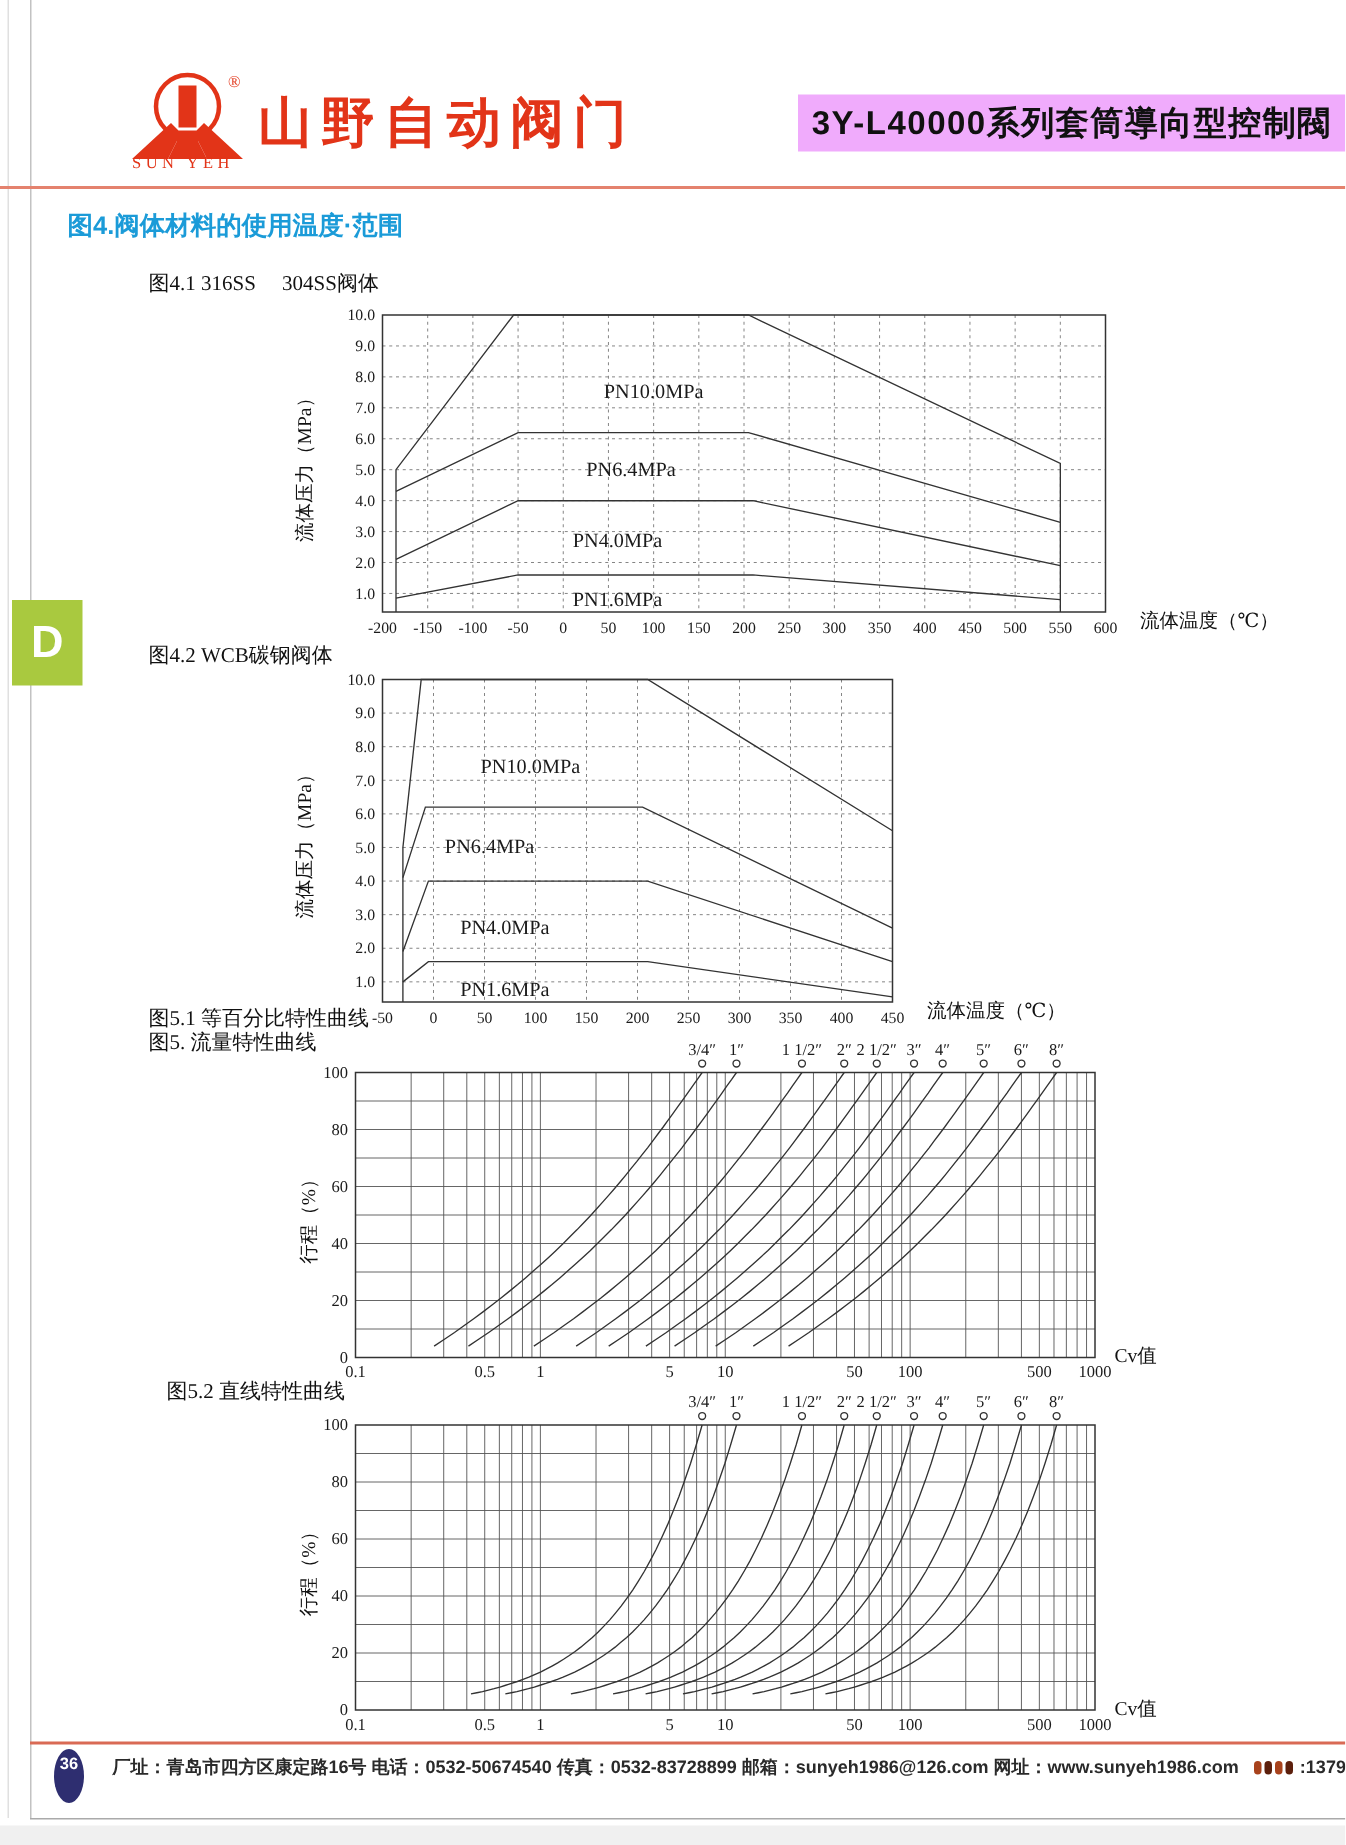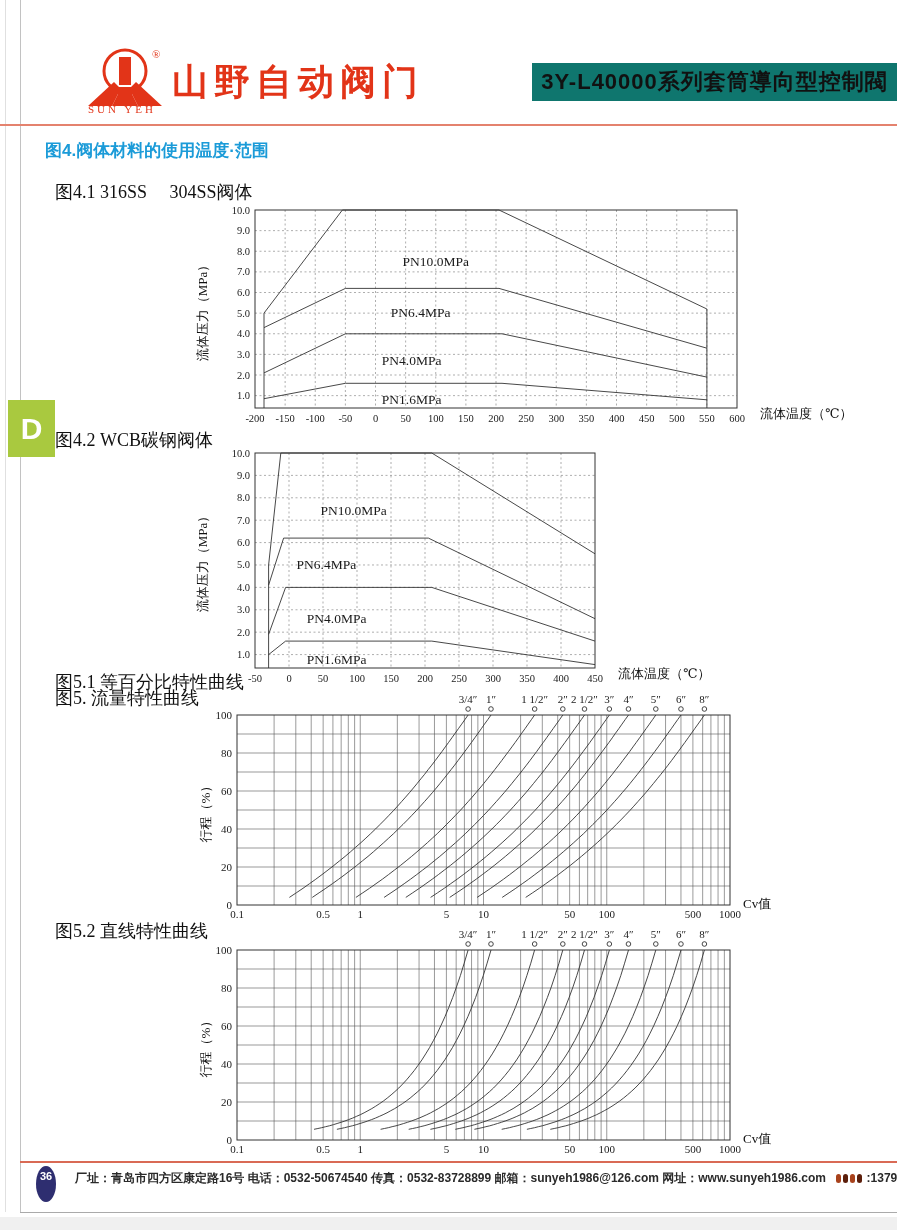--- a/index.html
+++ b/index.html
@@ -2,24 +2,24 @@
 <html><head>
 <meta charset="utf-8">
 <style>
   html,body{margin:0;padding:0;background:#fff;}
   .page{position:relative;width:897px;height:1230px;background:#ffffff;overflow:hidden;
         font-family:"Liberation Sans","DejaVu Sans",sans-serif;}
   .abs{position:absolute;}
   .vline{position:absolute;background:#c2c2c2;width:1px;}
   .hline{position:absolute;height:2px;}
   .brand-title{font-size:36px;font-weight:bold;color:#e23418;letter-spacing:6px;white-space:nowrap;}
-  .band{background:#0f766e;text-align:center;font-weight:bold;color:#111;
+  .band{background:#f0abfc;text-align:center;font-weight:bold;color:#111;
         font-size:22px;letter-spacing:1px;line-height:38px;white-space:nowrap;}
   .section-heading{color:#1b9bd8;font-weight:bold;font-size:17px;white-space:nowrap;}
-  .fig-label{font-family:"Liberation Serif","DejaVu Serif",serif;font-size:18px;color:#111;white-space:nowrap;}
+  .fig-label{font-family:"Liberation Serif","DejaVu Serif",serif;font-size:14px;color:#111;white-space:nowrap;margin-left:44px;}
   .axis-title{font-family:"Liberation Serif","DejaVu Serif",serif;font-size:13px;color:#111;white-space:nowrap;}
   .ylabel{transform:rotate(-90deg);text-align:center;}
   .side-tab{background:#a9c93f;color:#fff;font-size:30px;font-weight:bold;
             text-align:center;line-height:57px;font-family:"Liberation Sans",sans-serif;}
   .footer-text{font-size:12px;font-weight:bold;color:#2a2a2a;white-space:nowrap;}
   .badge{background:#2e2e70;color:#fff;border-radius:50%;width:20px;height:36px;
          text-align:center;line-height:20px;font-size:11px;font-weight:bold;}
   .phone-glyph{display:inline-block;width:5px;height:9px;border-radius:3px;margin:0 1px;vertical-align:-1px;}
   svg text{font-family:"Liberation Serif","DejaVu Serif",serif;}
   .sun-yeh{color:#e23418;font-family:"Liberation Serif","DejaVu Serif",serif;
@@ -259,21 +259,21 @@
       <text x="37" y="215.5" text-anchor="end" font-size="11" fill="#1a1a1a">0</text>
       <text x="37" y="177.5" text-anchor="end" font-size="11" fill="#1a1a1a">20</text>
       <text x="37" y="139.5" text-anchor="end" font-size="11" fill="#1a1a1a">40</text>
       <text x="37" y="101.5" text-anchor="end" font-size="11" fill="#1a1a1a">60</text>
       <text x="37" y="63.5" text-anchor="end" font-size="11" fill="#1a1a1a">80</text>
       <text x="37" y="25.5" text-anchor="end" font-size="11" fill="#1a1a1a">100</text>
     </svg>
   <div class="abs axis-title ylabel" style="left:151px;top:802px;width:110px;">行程（%）</div>
   <div class="abs axis-title" style="left:743px;top:895px;">Cv值</div>
 
-  <div class="abs fig-label" style="left:55px;top:919px;">图5.2 直线特性曲线</div>
+  <div class="abs fig-label" style="left:67px;top:919px;">图5.2 直线特性曲线</div>
   <svg class="abs" style="left:195px;top:928px;" width="610" height="232">
       <line x1="79.10194696558568" x2="79.10194696558568" y1="22" y2="212" stroke="#555" stroke-width="0.6"></line>
       <line x1="100.8051946441984" x2="100.8051946441984" y1="22" y2="212" stroke="#555" stroke-width="0.6"></line>
       <line x1="116.20389393117136" x2="116.20389393117136" y1="22" y2="212" stroke="#555" stroke-width="0.6"></line>
       <line x1="128.14805303441432" x2="128.14805303441432" y1="22" y2="212" stroke="#555" stroke-width="0.6"></line>
       <line x1="137.9071416097841" x2="137.9071416097841" y1="22" y2="212" stroke="#555" stroke-width="0.6"></line>
       <line x1="146.15833343175717" x2="146.15833343175717" y1="22" y2="212" stroke="#555" stroke-width="0.6"></line>
       <line x1="153.30584089675705" x2="153.30584089675705" y1="22" y2="212" stroke="#555" stroke-width="0.6"></line>
       <line x1="159.6103892883968" x2="159.6103892883968" y1="22" y2="212" stroke="#555" stroke-width="0.6"></line>
       <line x1="165.25" x2="165.25" y1="22" y2="212" stroke="#555" stroke-width="0.6"></line>

